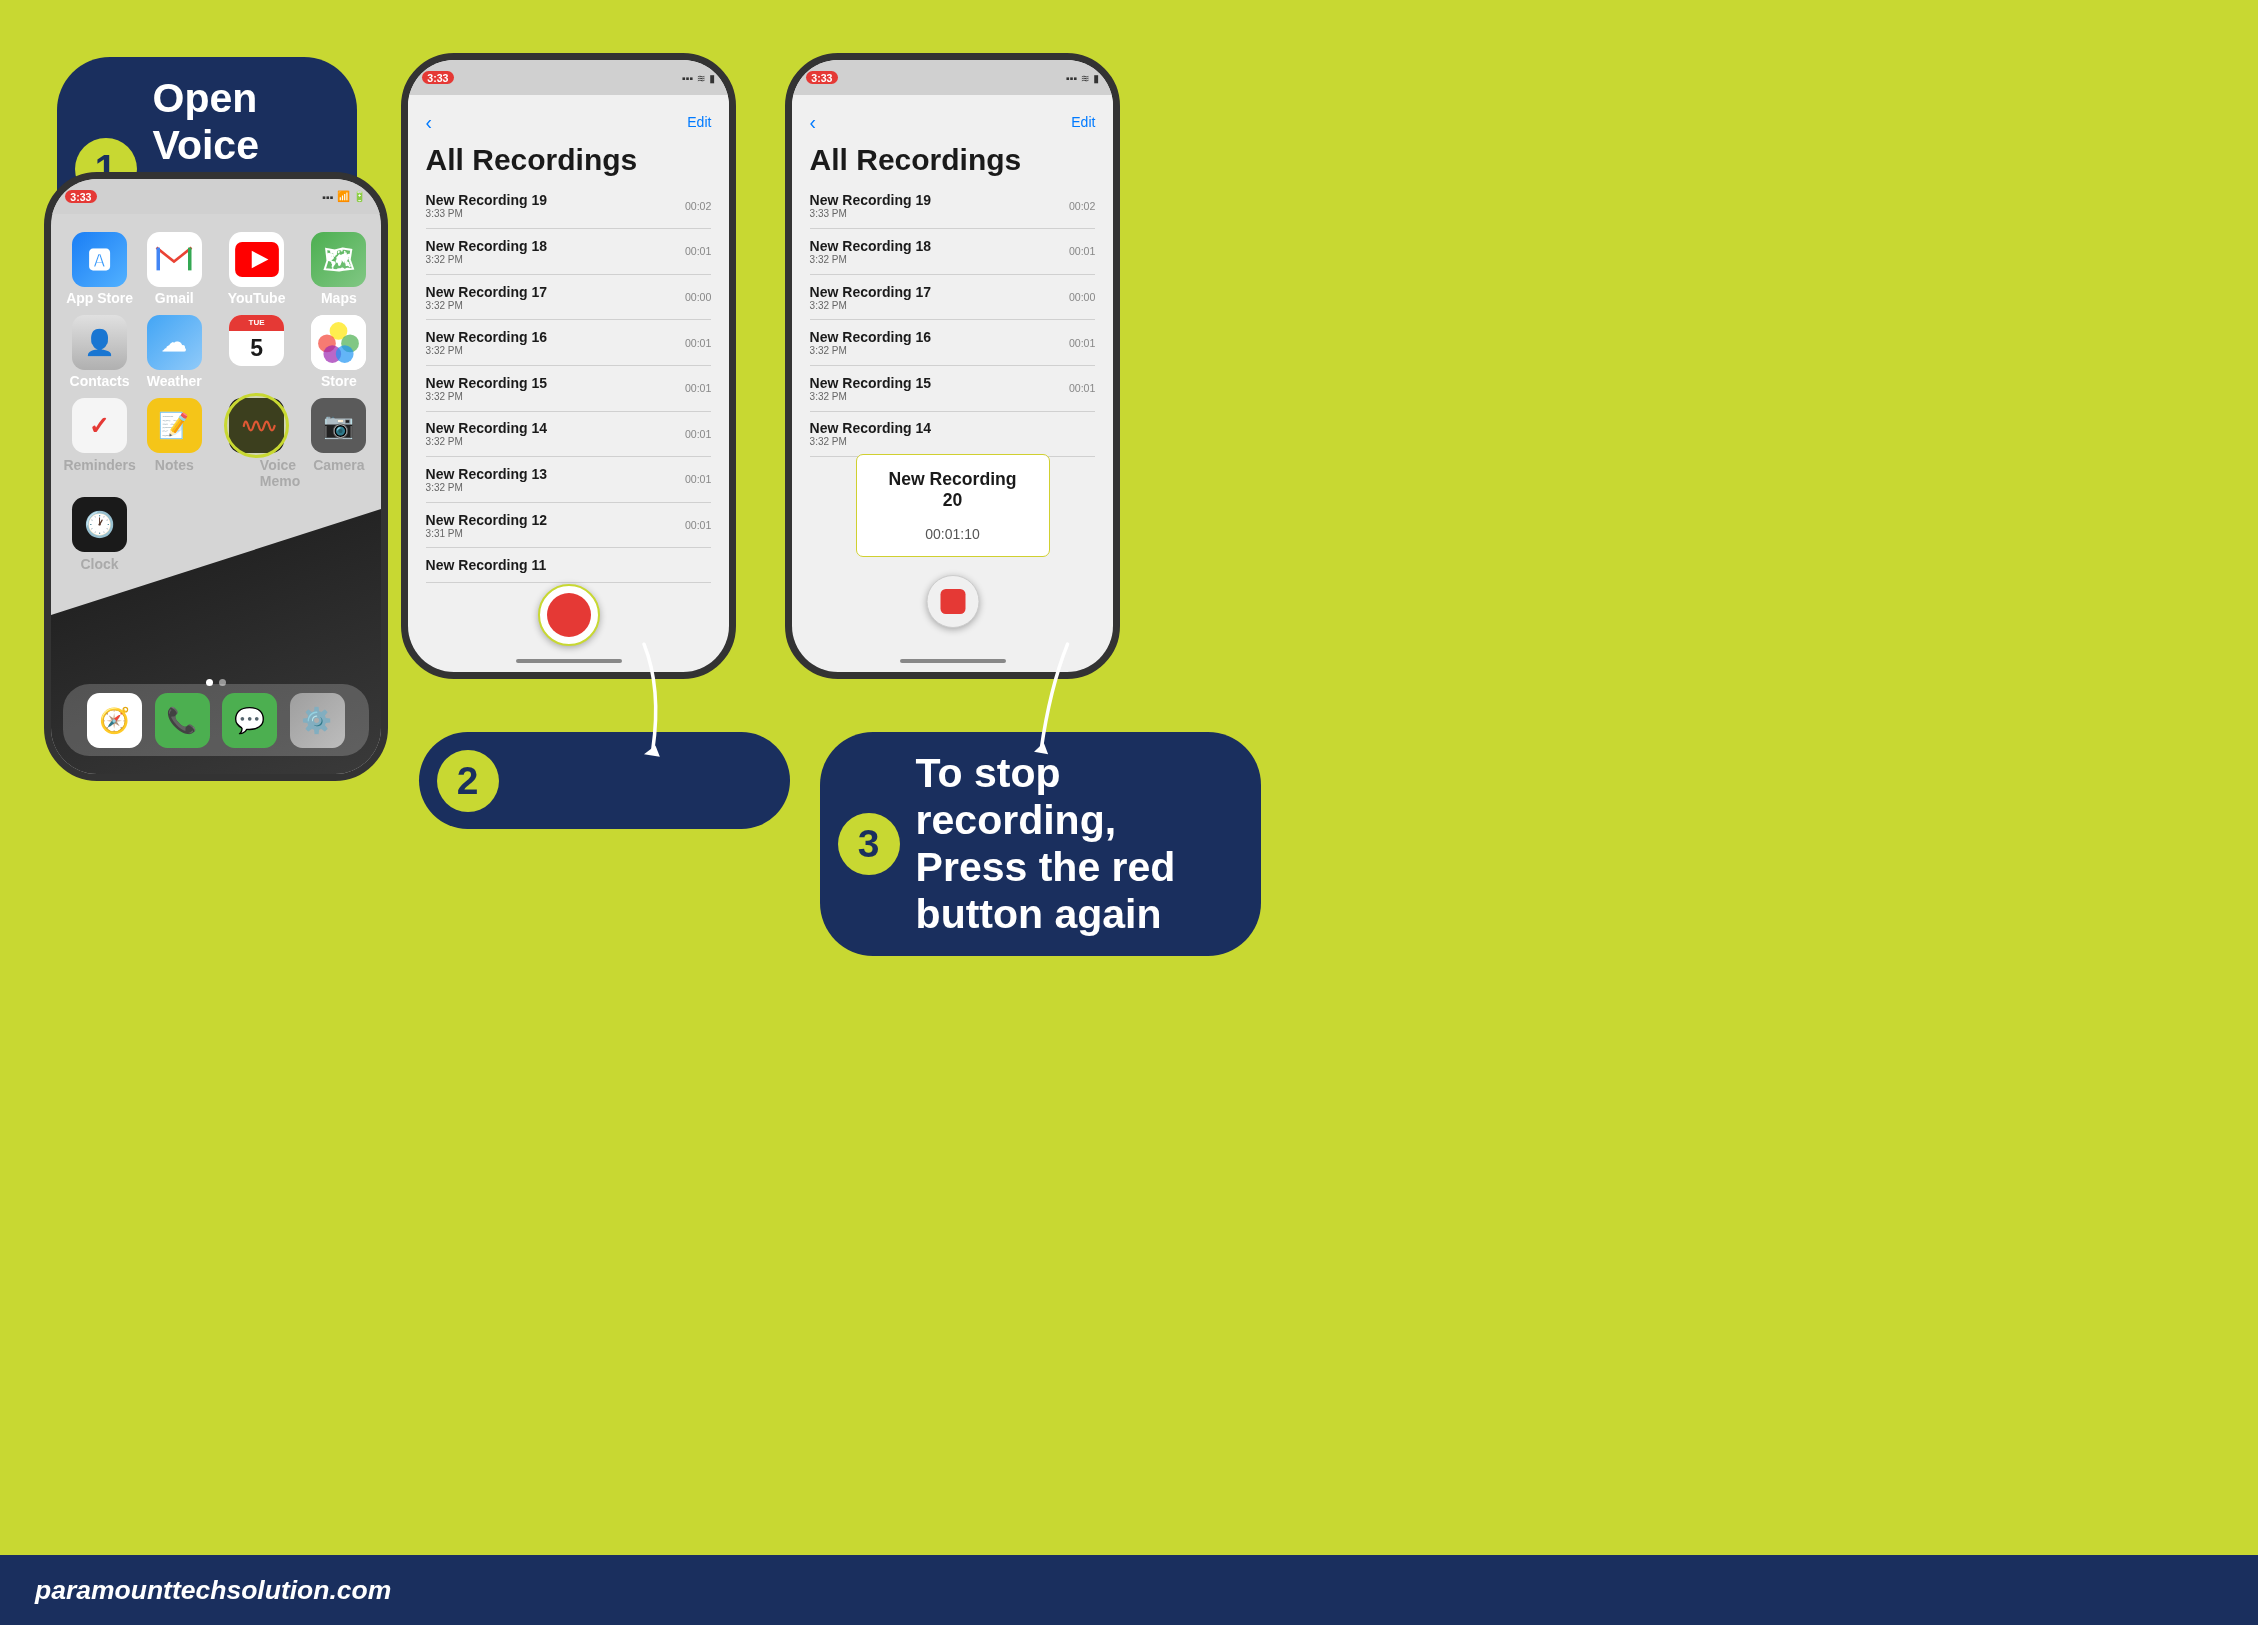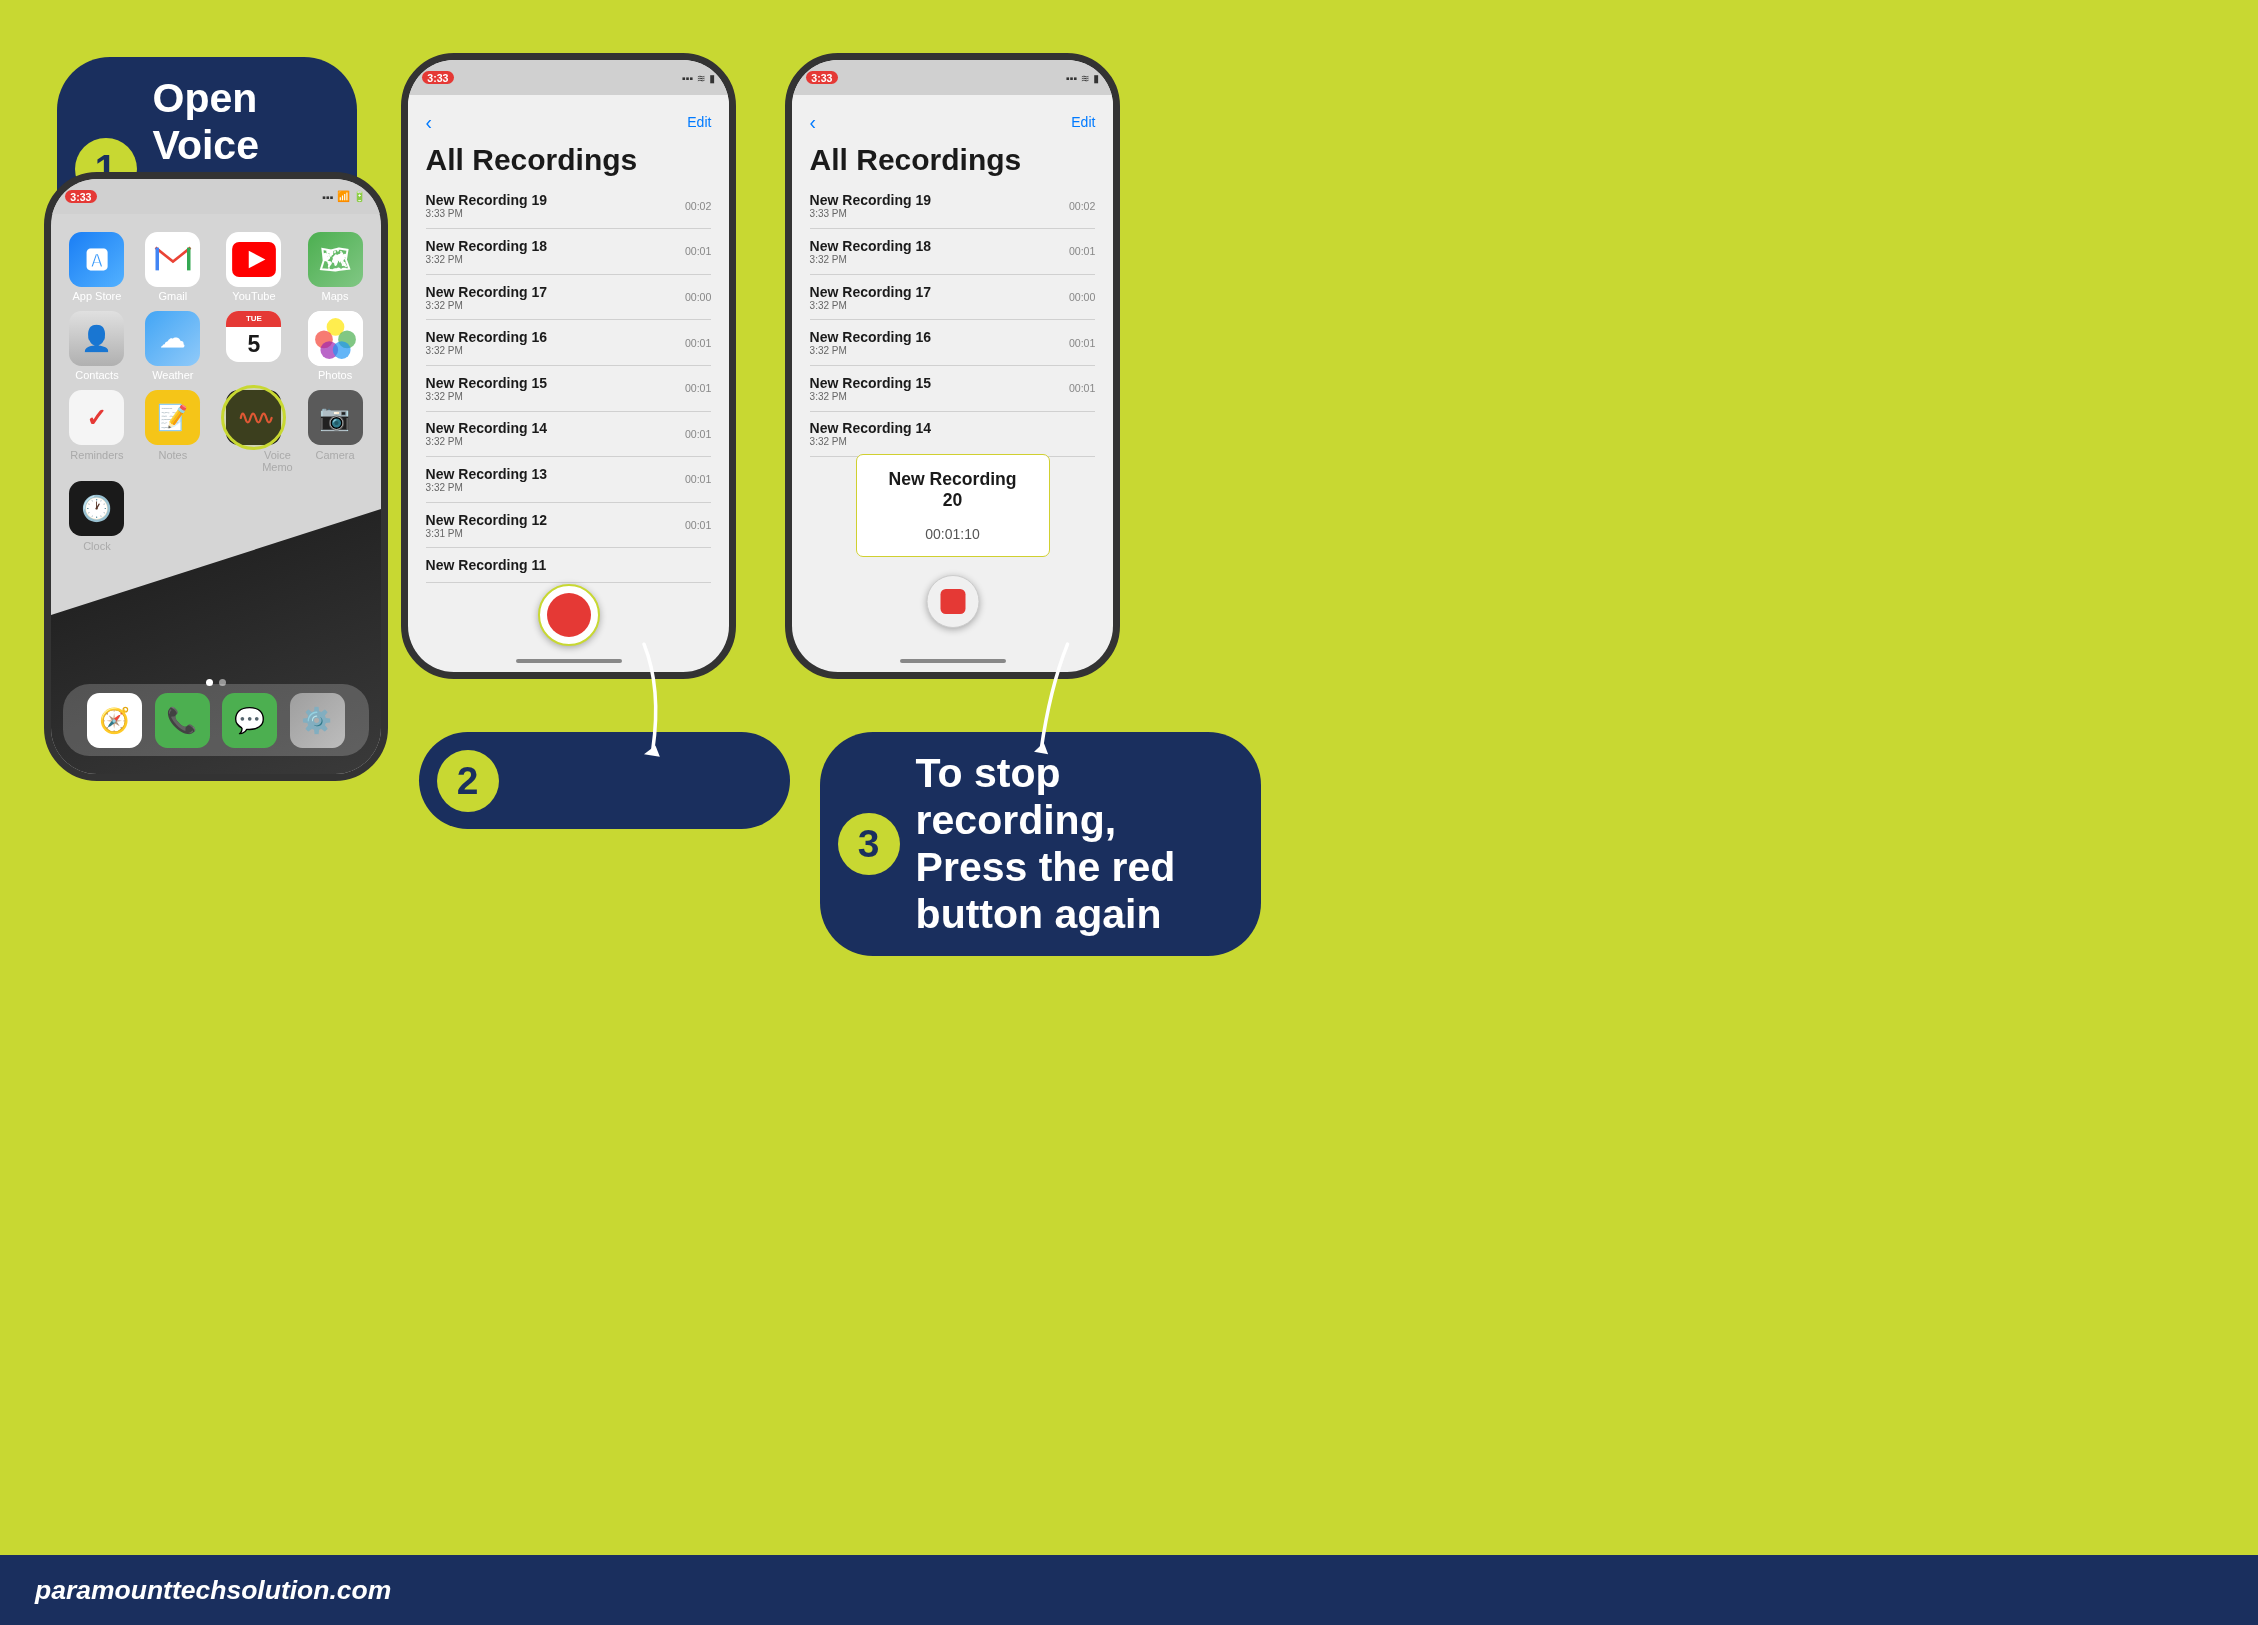--- a/index.html
+++ b/index.html
@@ -86,23 +86,23 @@
       height: 55px;
       border-radius: 12.4px;
       display: flex;
       align-items: center;
       justify-content: center;
       font-size: 25px;
       color: #fff;
       font-weight: bold;
     }
     .app-icon-label {
-      font-size: 11px;
+      font-size: 14px;
       color: #fff;
-      text-align: center;
+      font-weight: bold;
     }
     .app-store-bg { background: linear-gradient(135deg, #1a7ef5, #52b1ff); }
     .youtube-bg { background: #fff; }
     .maps-bg { background: linear-gradient(135deg, #4caf50, #81c784); }
     .contacts-bg { background: linear-gradient(135deg, #e0e0e0, #bdbdbd); }
     .weather-bg { background: linear-gradient(135deg, #42a5f5, #90caf9); }
     .reminders-bg { background: #f5f5f5; }
     .notes-bg { background: #f5c518; }
     .voicememo-bg { background: #1a1a1a; }
     .camera-bg { background: #5a5a5a; }
@@ -514,21 +514,21 @@
         <div class="photos-icon-inner">
           <svg width="55" height="55" viewBox="0 0 62 62">
             <rect width="62" height="62" rx="14" fill="white"></rect>
             <circle cx="31" cy="18" r="10" fill="#ffeb3b" opacity="0.9"></circle>
             <circle cx="18" cy="32" r="10" fill="#f44336" opacity="0.7"></circle>
             <circle cx="44" cy="32" r="10" fill="#4caf50" opacity="0.7"></circle>
             <circle cx="24" cy="44" r="10" fill="#9c27b0" opacity="0.7"></circle>
             <circle cx="38" cy="44" r="10" fill="#2196f3" opacity="0.7"></circle>
           </svg>
         </div>
-        <span class="app-icon-label">Photos</span>
+        <span class="app-icon-label">Store</span>
       </div>
 
       <div class="app-icon">
         <div class="app-icon-img reminders-bg" style="background:#f5f5f5;color:#e53935;">✓</div>
         <span class="app-icon-label" style="color:#aaa;">Reminders</span>
       </div>
       <div class="app-icon">
         <div class="app-icon-img notes-bg">📝</div>
         <span class="app-icon-label" style="color:#aaa;">Notes</span>
       </div>

